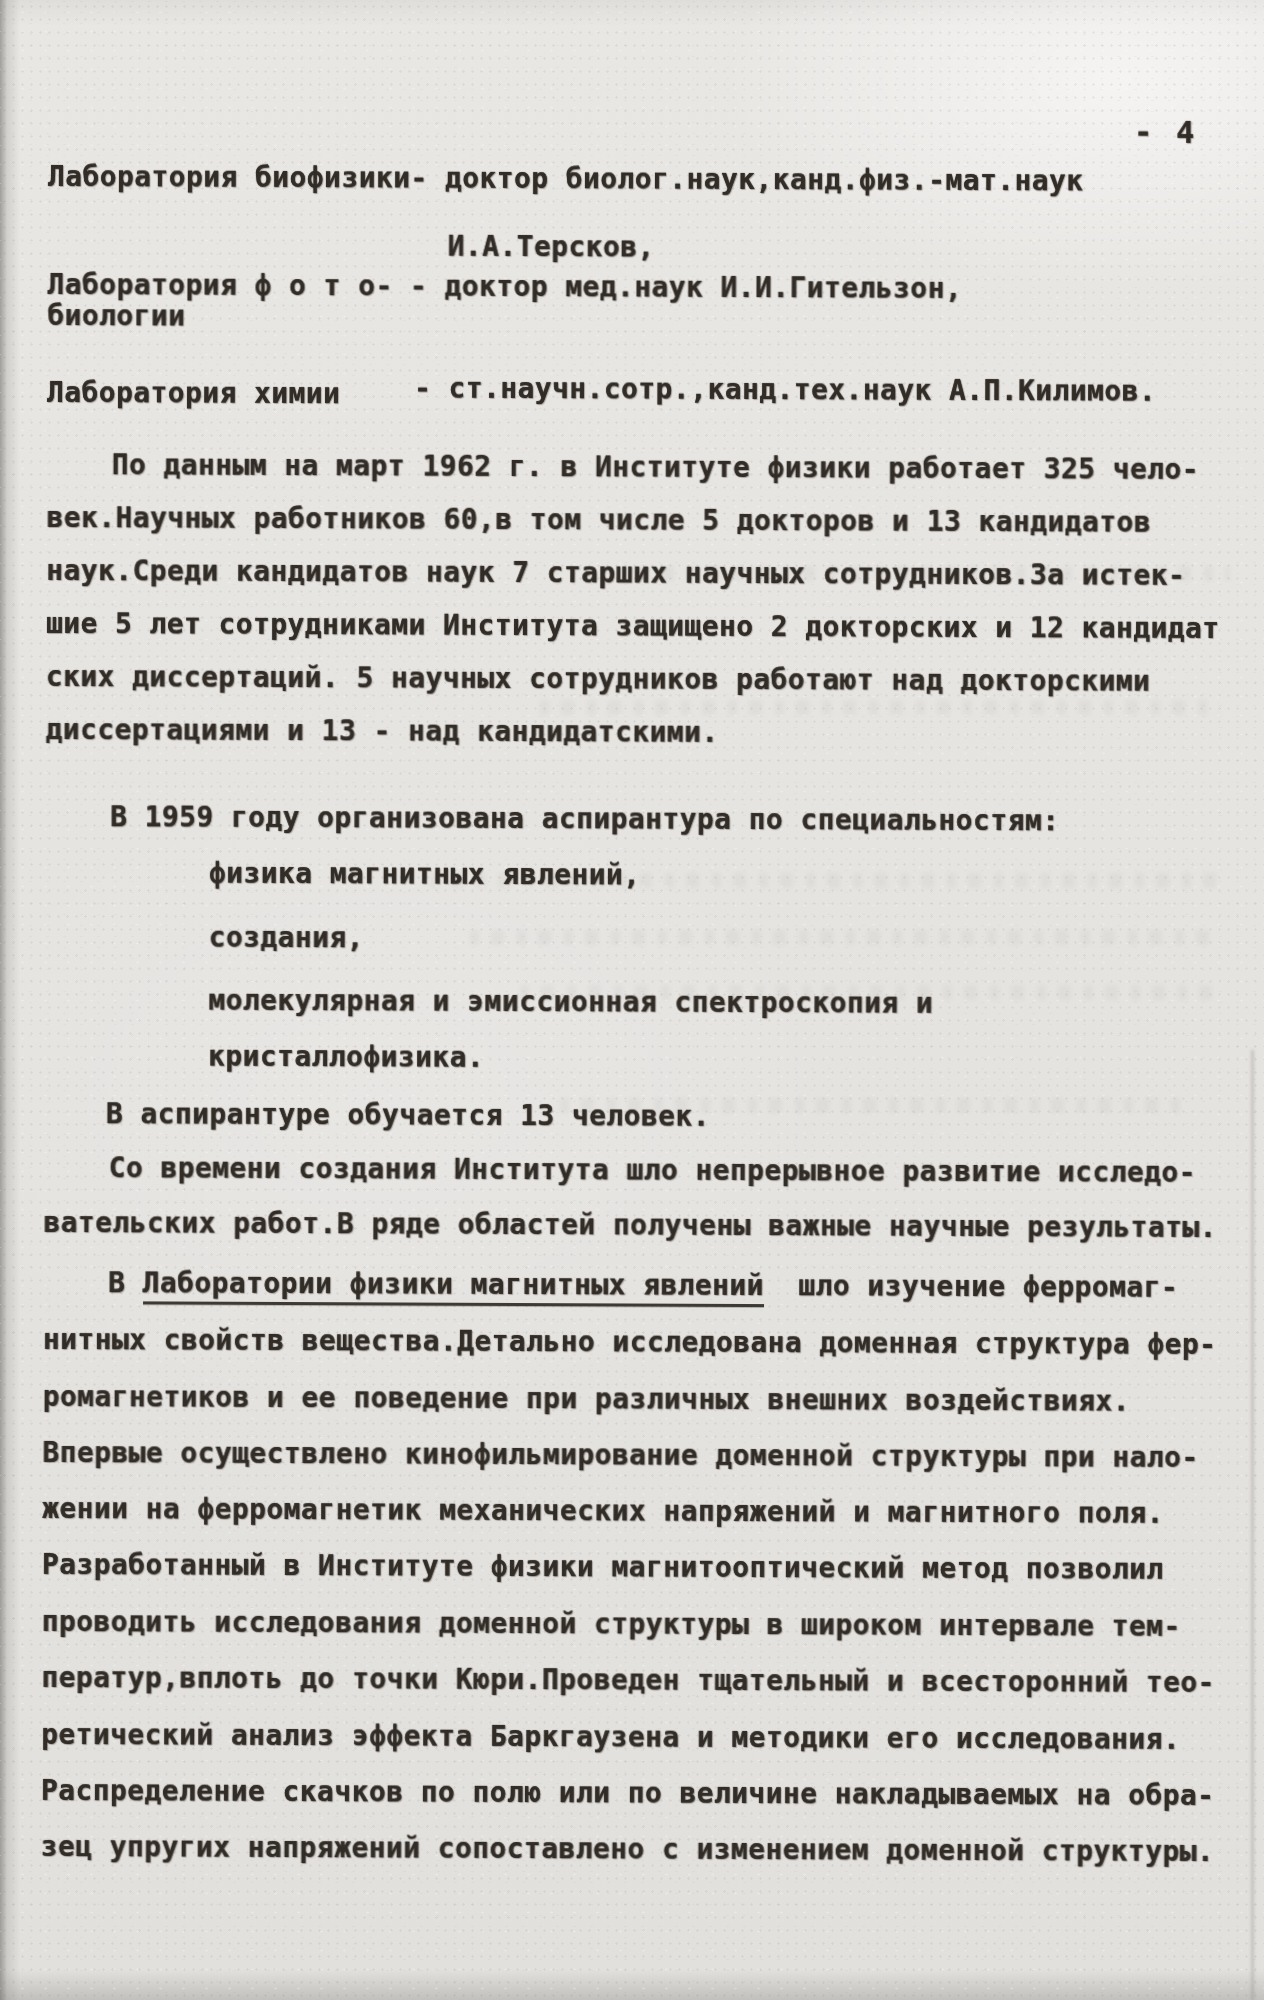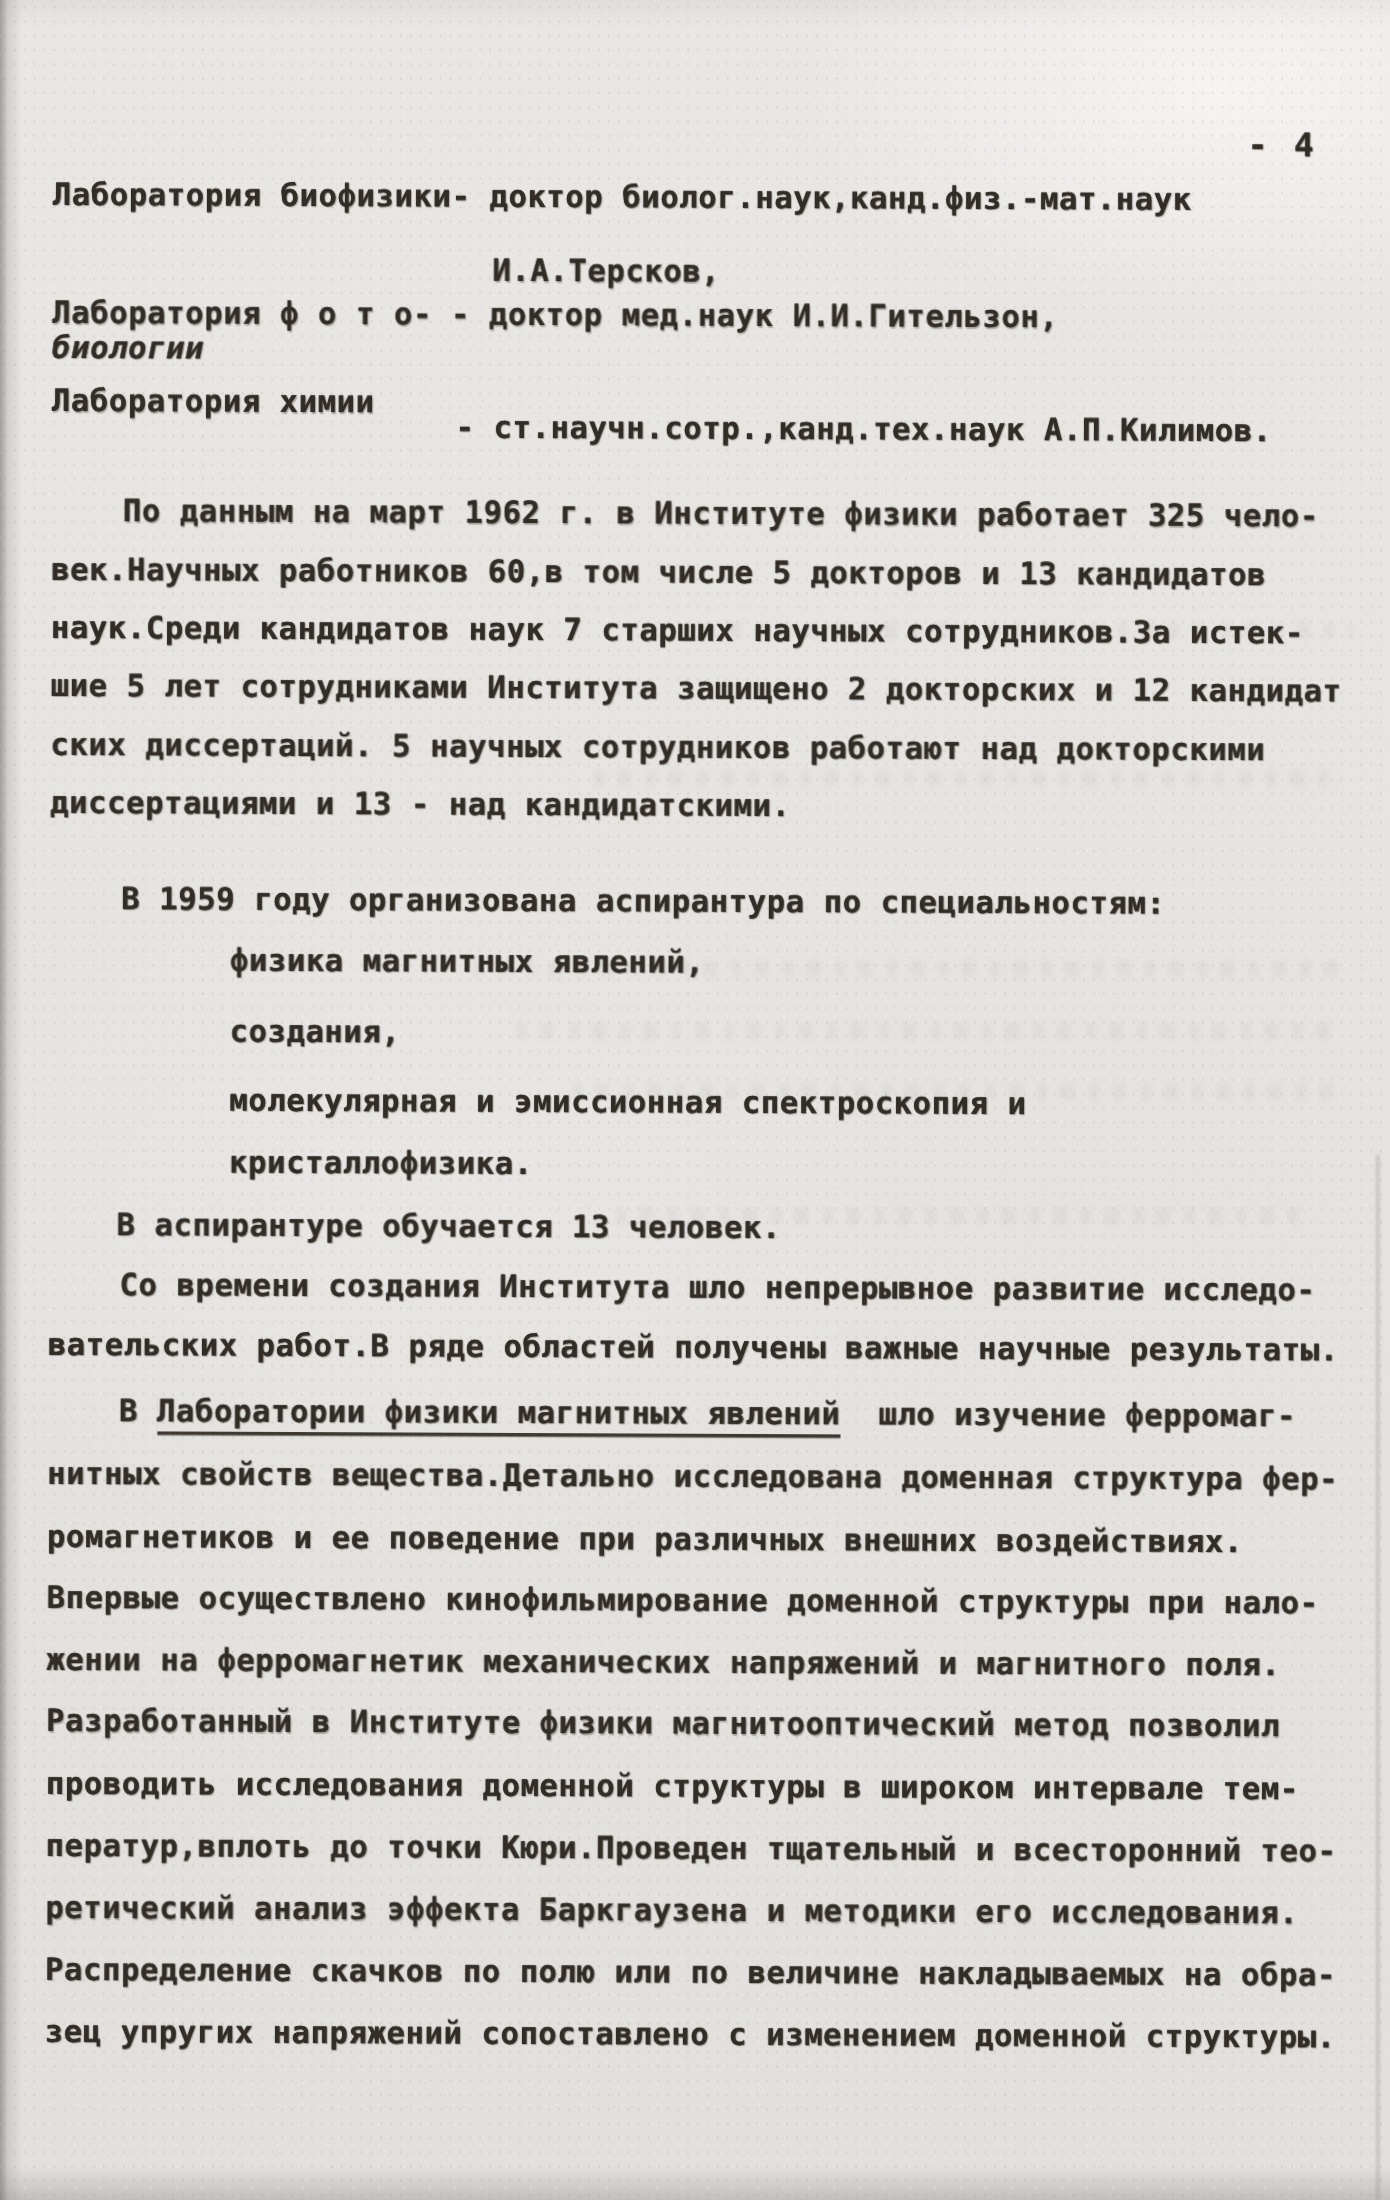--- a/index.html
+++ b/index.html
@@ -74,22 +74,22 @@
 <div class="crease" style="right:10px;top:1050px;height:950px;"></div>
 
 <div class="textlayer">
 
   <div class="line pagenum" style="left:1134px;top:110px;">- 4</div>
 
   <div class="labs">
     <div class="line" style="left:48px;top:160px;">Лаборатория биофизики- доктор биолог.наук,канд.физ.-мат.наук</div>
     <div class="line" style="left:448px;top:228px;">И.А.Терсков,</div>
     <div class="line" style="left:48px;top:268px;">Лаборатория ф о т о- - доктор мед.наук И.И.Гительзон,</div>
-    <div class="line" style="left:48px;top:299px;font-style:italic;">биологии</div>
-    <div class="line" style="left:48px;top:348px;text-align:right;">Лаборатория химии</div>
+    <div class="line" style="left:48px;top:299px;">биологии</div>
+    <div class="line" style="left:48px;top:376px;text-align:right;">Лаборатория химии</div>
     <div class="line" style="left:415px;top:370px;">- ст.научн.сотр.,канд.тех.наук А.П.Килимов.</div>
   </div>
 
   <div>
     <div class="line" style="left:113px;top:448px;">По данным на март 1962 г. в Институте физики работает 325 чело-</div>
     <div class="line" style="left:48px;top:501px;">век.Научных работников 60,в том числе 5 докторов и 13 кандидатов</div>
     <div class="line" style="left:48px;top:554px;">наук.Среди кандидатов наук 7 старших научных сотрудников.За истек-</div>
     <div class="line" style="left:48px;top:607px;">шие 5 лет сотрудниками Института защищено 2 докторских и 12 кандидат</div>
     <div class="line" style="left:48px;top:660px;">ских диссертаций. 5 научных сотрудников работают над докторскими</div>
     <div class="line" style="left:48px;top:713px;">диссертациями и 13 - над кандидатскими.</div>

